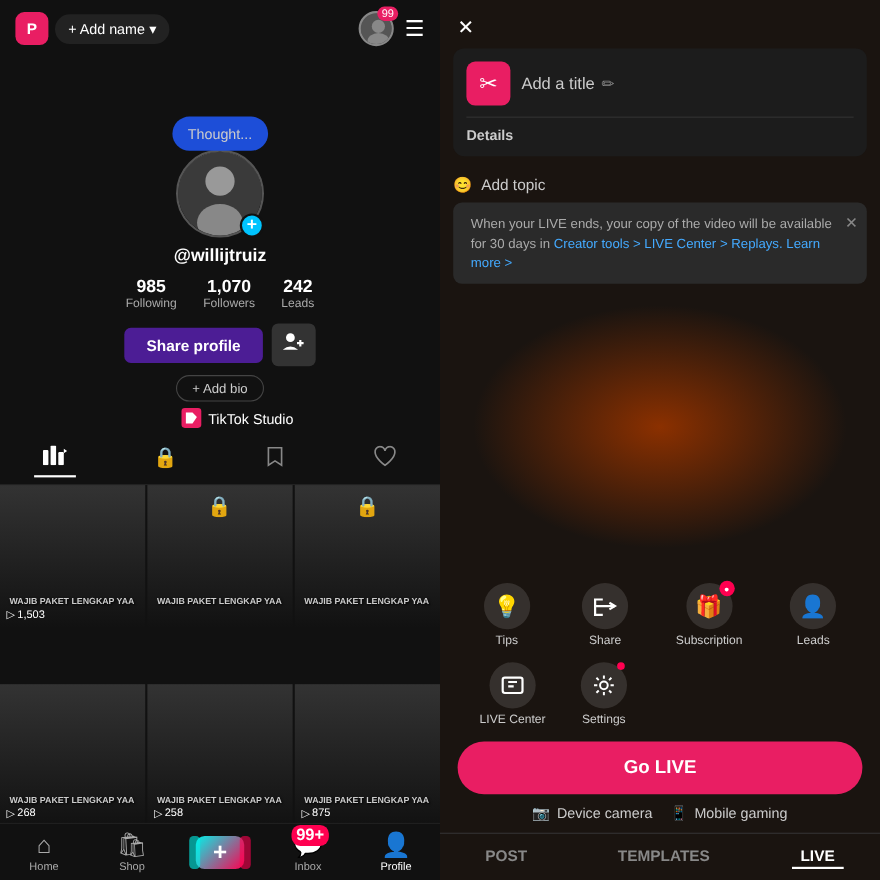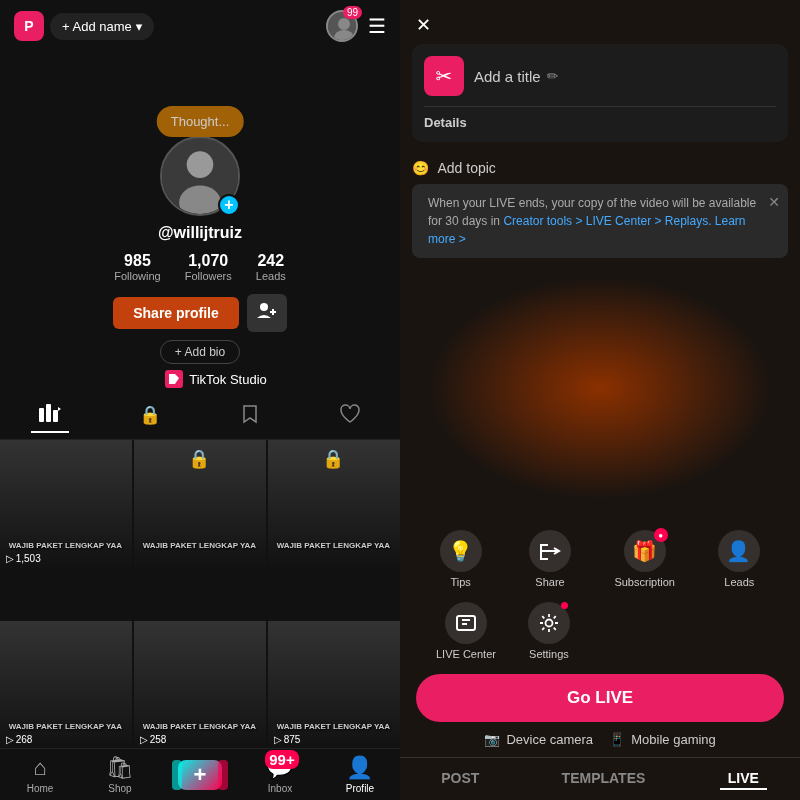--- a/index.html
+++ b/index.html
@@ -91,21 +91,21 @@
     }
 
     .hamburger {
       font-size: 20px;
       cursor: pointer;
       color: #fff;
     }
 
     
     .thought-bubble {
-      background: #a16207;
+      background: #1d4ed8;
       border-radius: 16px;
       padding: 8px 14px;
       font-size: 13px;
       color: #ccc;
       position: absolute;
       top: 50px;
       left: 50%;
       transform: translateX(-50%);
       white-space: nowrap;
       z-index: 10;
@@ -194,21 +194,21 @@
       border: none;
       color: #fff;
       border-radius: 6px;
       padding: 8px 20px;
       font-size: 14px;
       font-weight: 600;
       cursor: pointer;
     }
 
     .btn-share {
-      background: #c2410c;
+      background: #4c1d95;
       border: none;
       color: #fff;
       border-radius: 6px;
       padding: 8px 20px;
       font-size: 14px;
       font-weight: 600;
       cursor: pointer;
     }
 
     .btn-add-friend {

